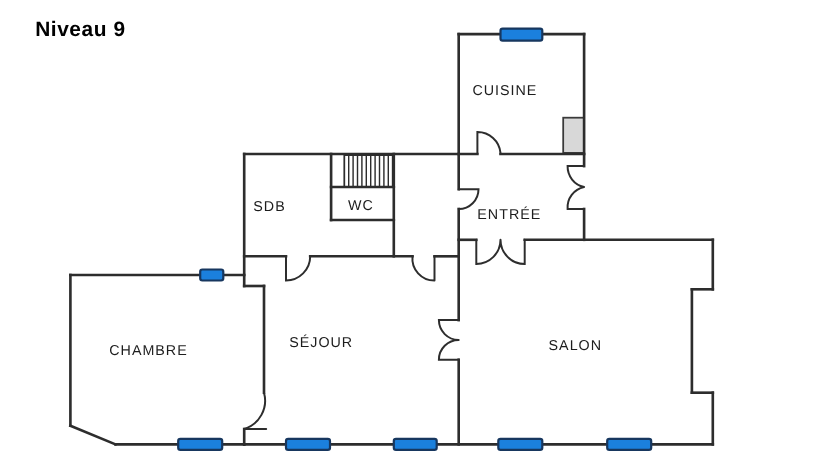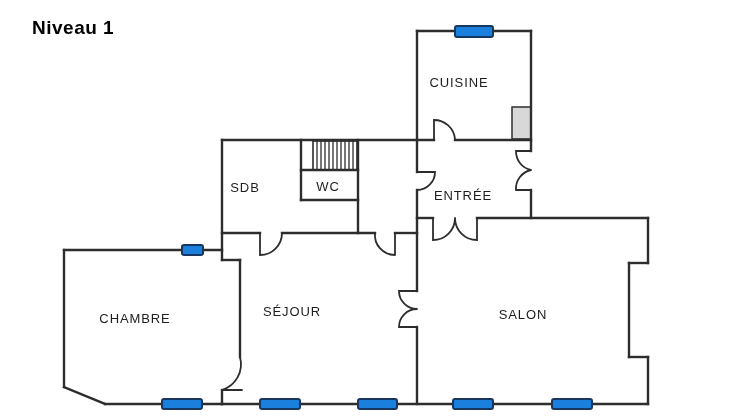--- a/index.html
+++ b/index.html
@@ -102,14 +102,14 @@
       <g>
         <text x="459" y="82" text-anchor="middle" dominant-baseline="central" class="room-label" fill="#1d1d1d">CUISINE</text>
         <text x="245" y="187" text-anchor="middle" dominant-baseline="central" class="room-label" fill="#1d1d1d">SDB</text>
         <text x="328" y="186" text-anchor="middle" dominant-baseline="central" class="room-label" fill="#1d1d1d">WC</text>
         <text x="463" y="195" text-anchor="middle" dominant-baseline="central" class="room-label" fill="#1d1d1d">ENTRÉE</text>
         <text x="135" y="318" text-anchor="middle" dominant-baseline="central" class="room-label" fill="#1d1d1d">CHAMBRE</text>
         <text x="292" y="311" text-anchor="middle" dominant-baseline="central" class="room-label" fill="#1d1d1d">SÉJOUR</text>
         <text x="523" y="314" text-anchor="middle" dominant-baseline="central" class="room-label" fill="#1d1d1d">SALON</text>
       </g>
     </svg>
-  <div class="plan-title">Niveau 1</div>
+  <div class="plan-title">Niveau 9</div>
 </div>
 
 </body></html>

